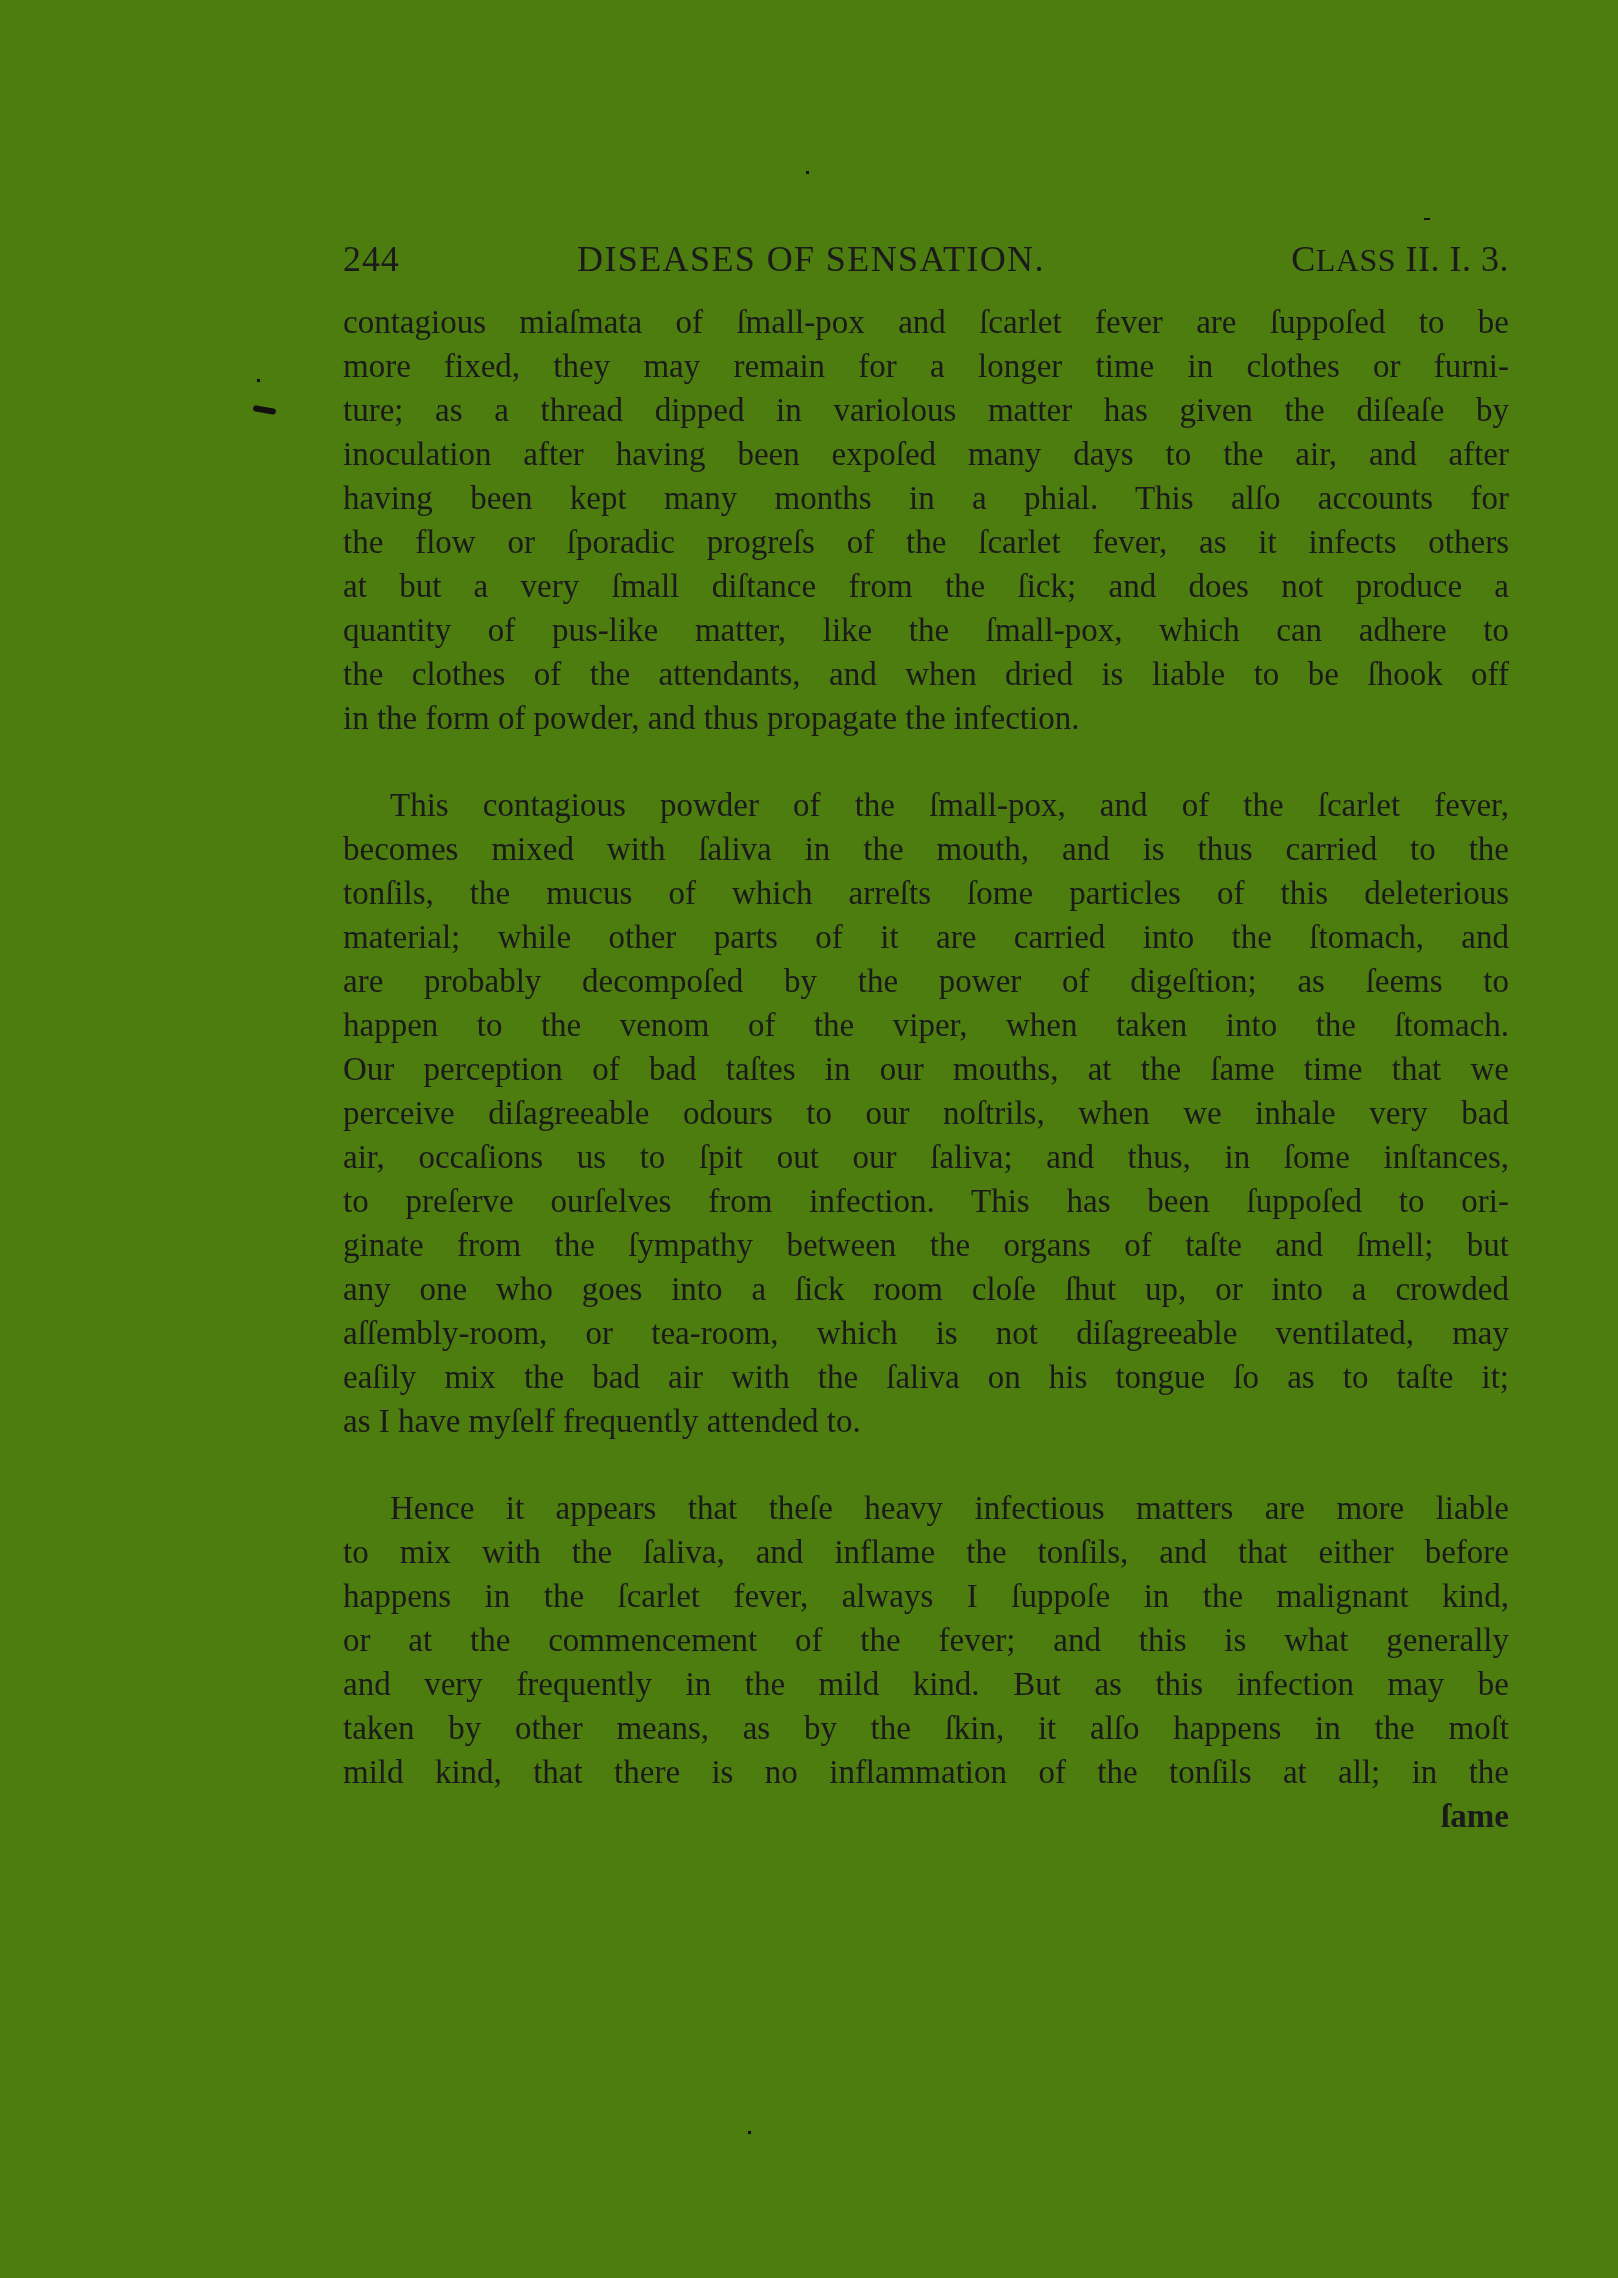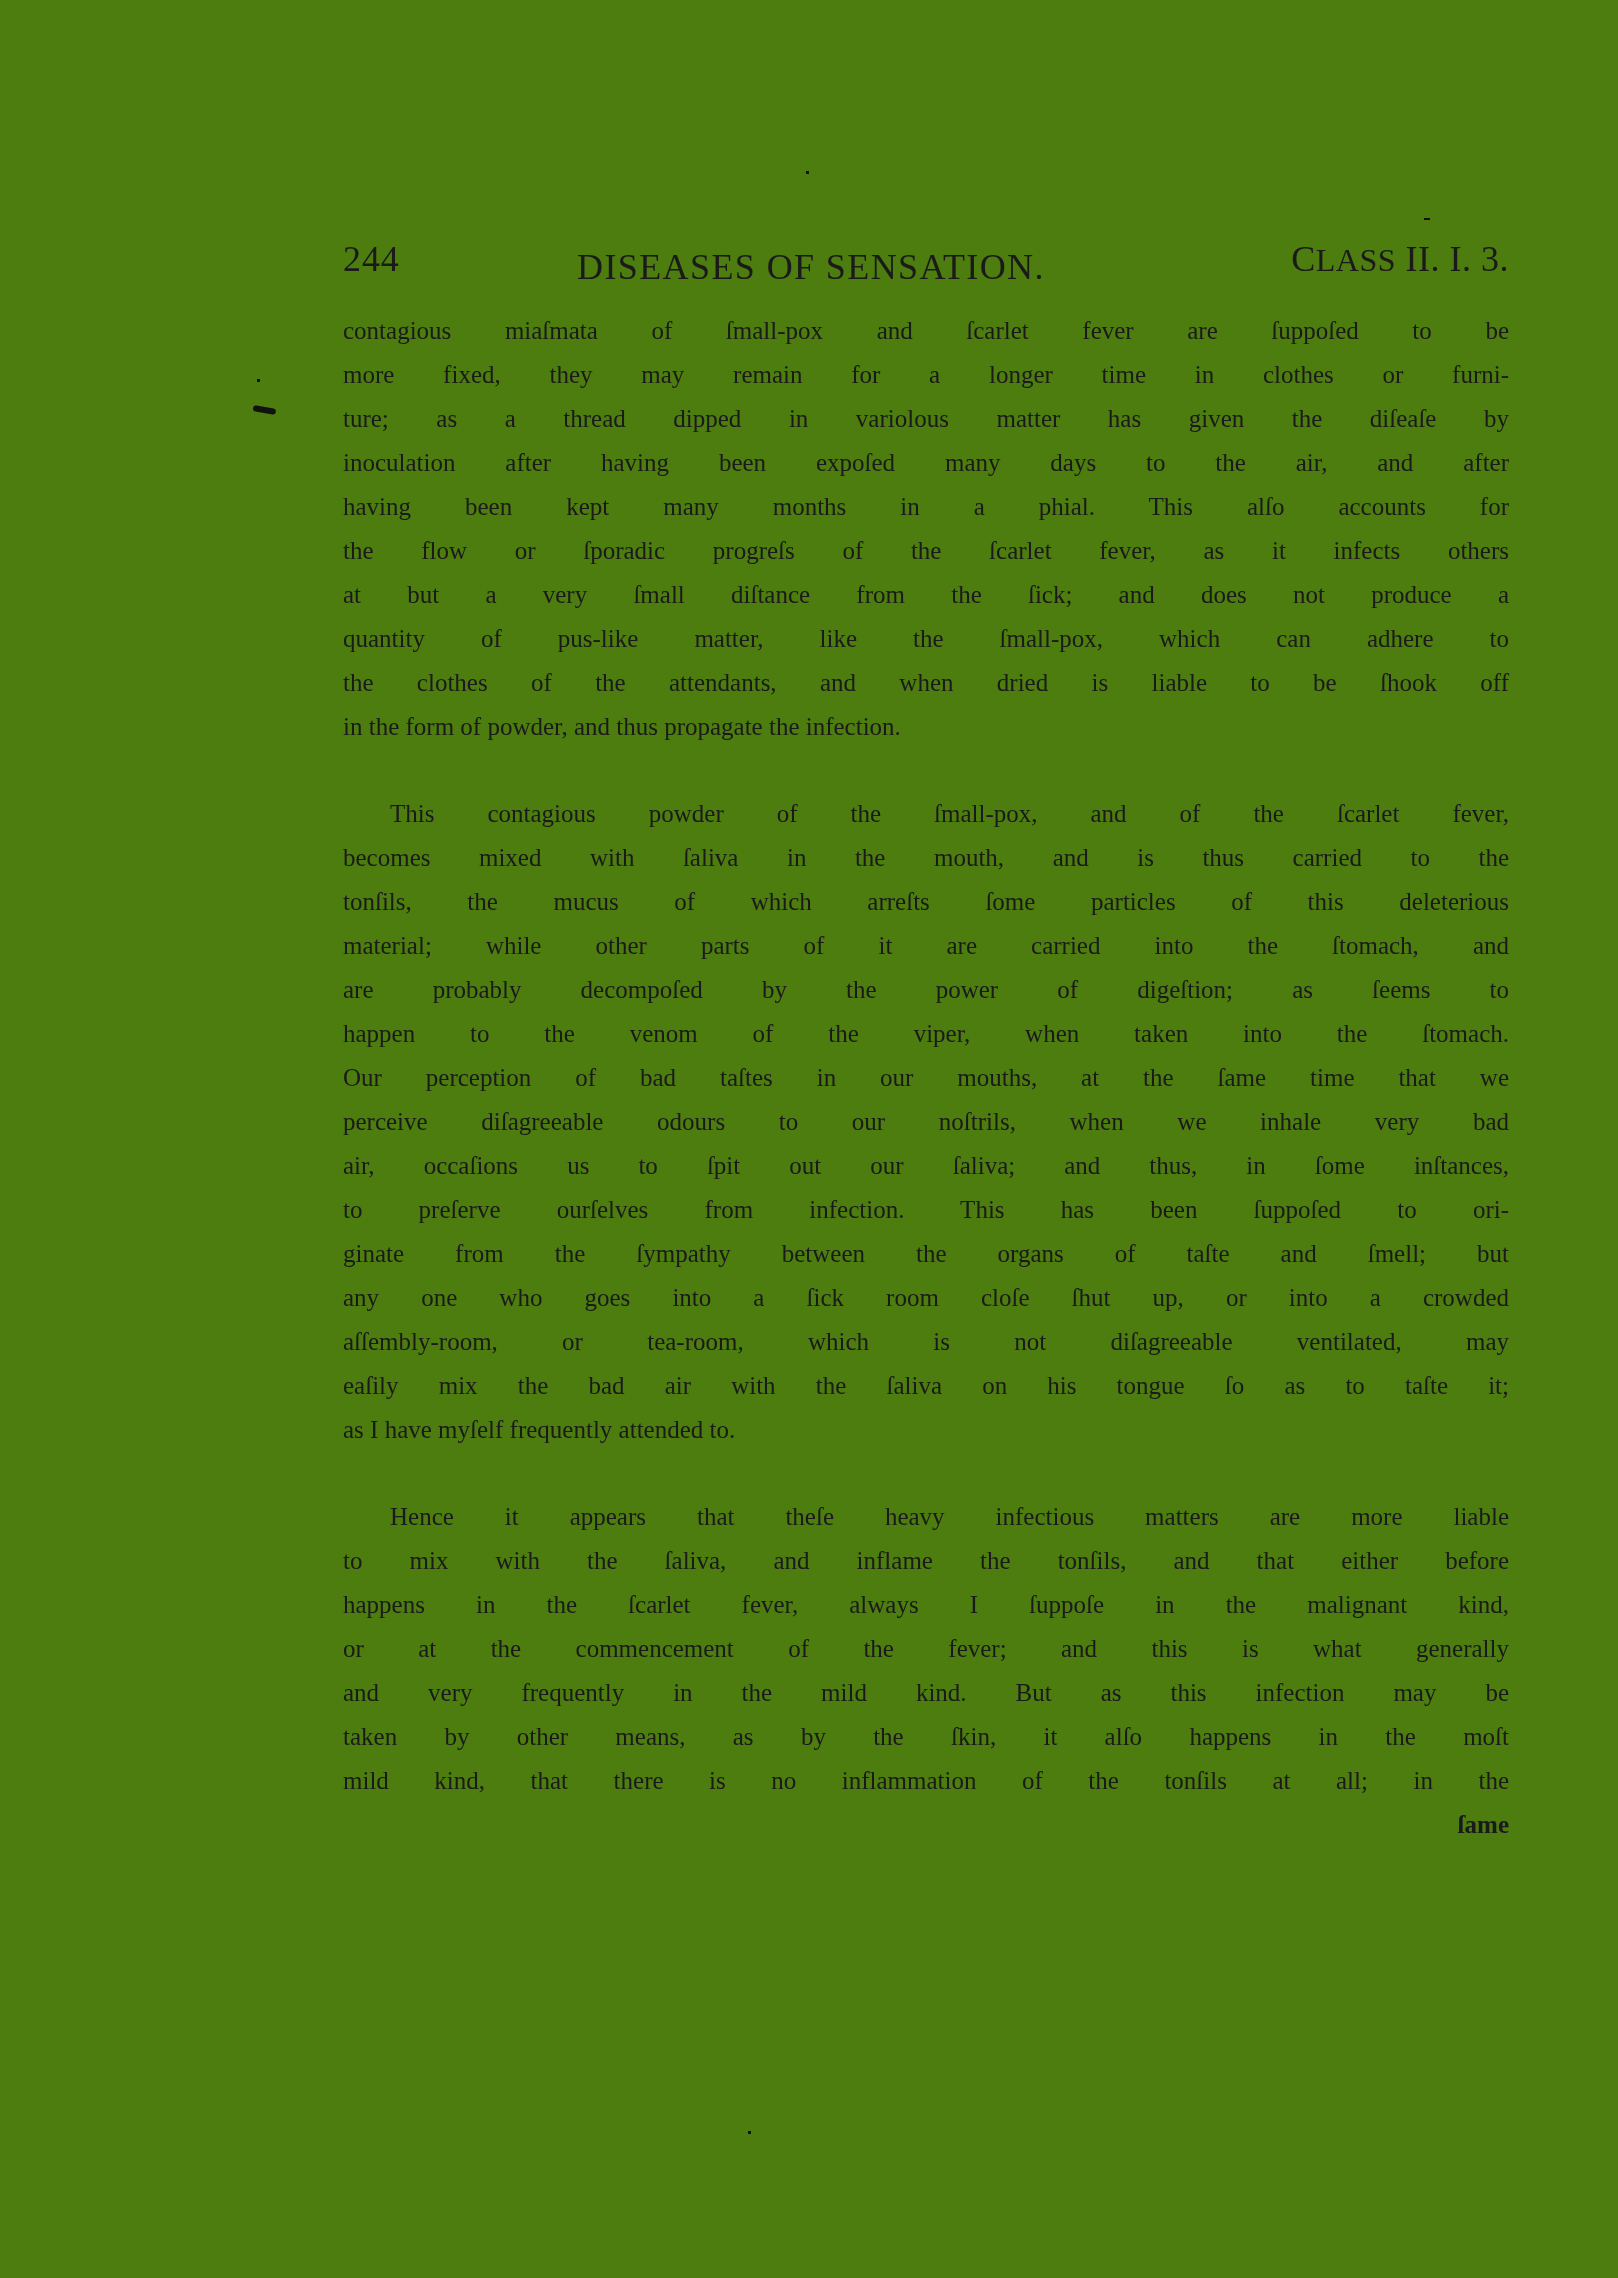--- a/index.html
+++ b/index.html
@@ -33,36 +33,36 @@
     }
     .page-number {
       position: absolute;
       left: 0;
       top: 0;
       letter-spacing: 0.9px;
     }
     .running-title {
       position: absolute;
       left: 234px;
-      top: 8px;
+      top: 0;
       letter-spacing: 1.4px;
     }
     .class-ref {
       position: absolute;
       right: 0;
       top: 0;
       letter-spacing: 0.5px;
     }
     .class-ref .sc { font-size: 32px; }
     .body-text {
       position: absolute;
       left: 343px;
-      top: 309px;
+      top: 300px;
       width: 1166px;
-      font-size: 25px;
+      font-size: 33px;
       line-height: 44px;
       text-align: justify;
     }
     .para { margin: 0; }
     .line {
       display: block;
       text-align: justify;
       text-align-last: justify;
       white-space: nowrap;
       overflow: visible;

